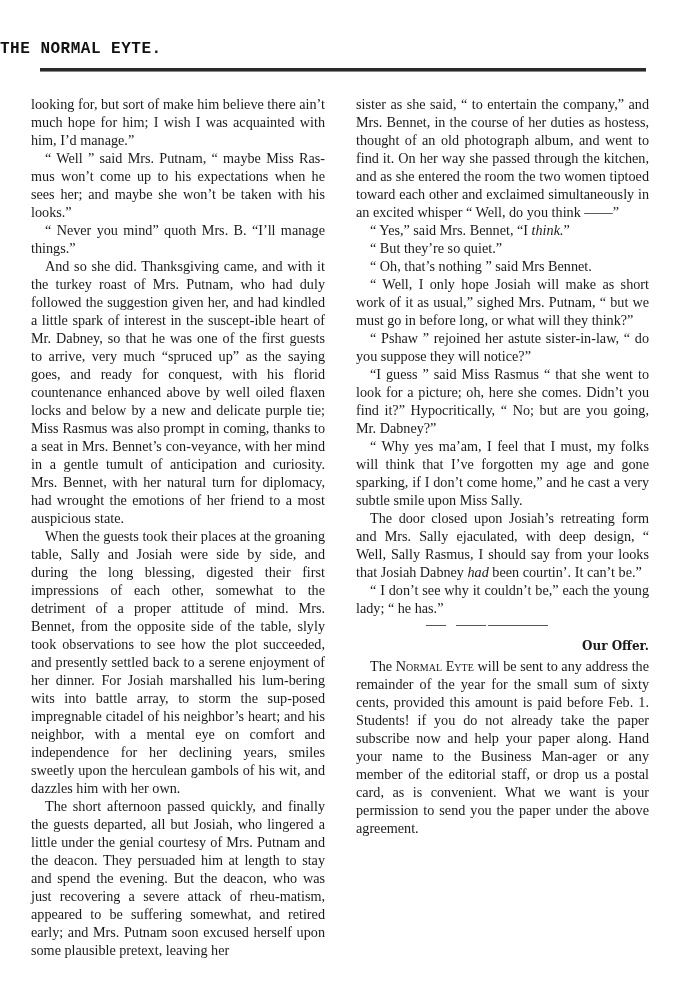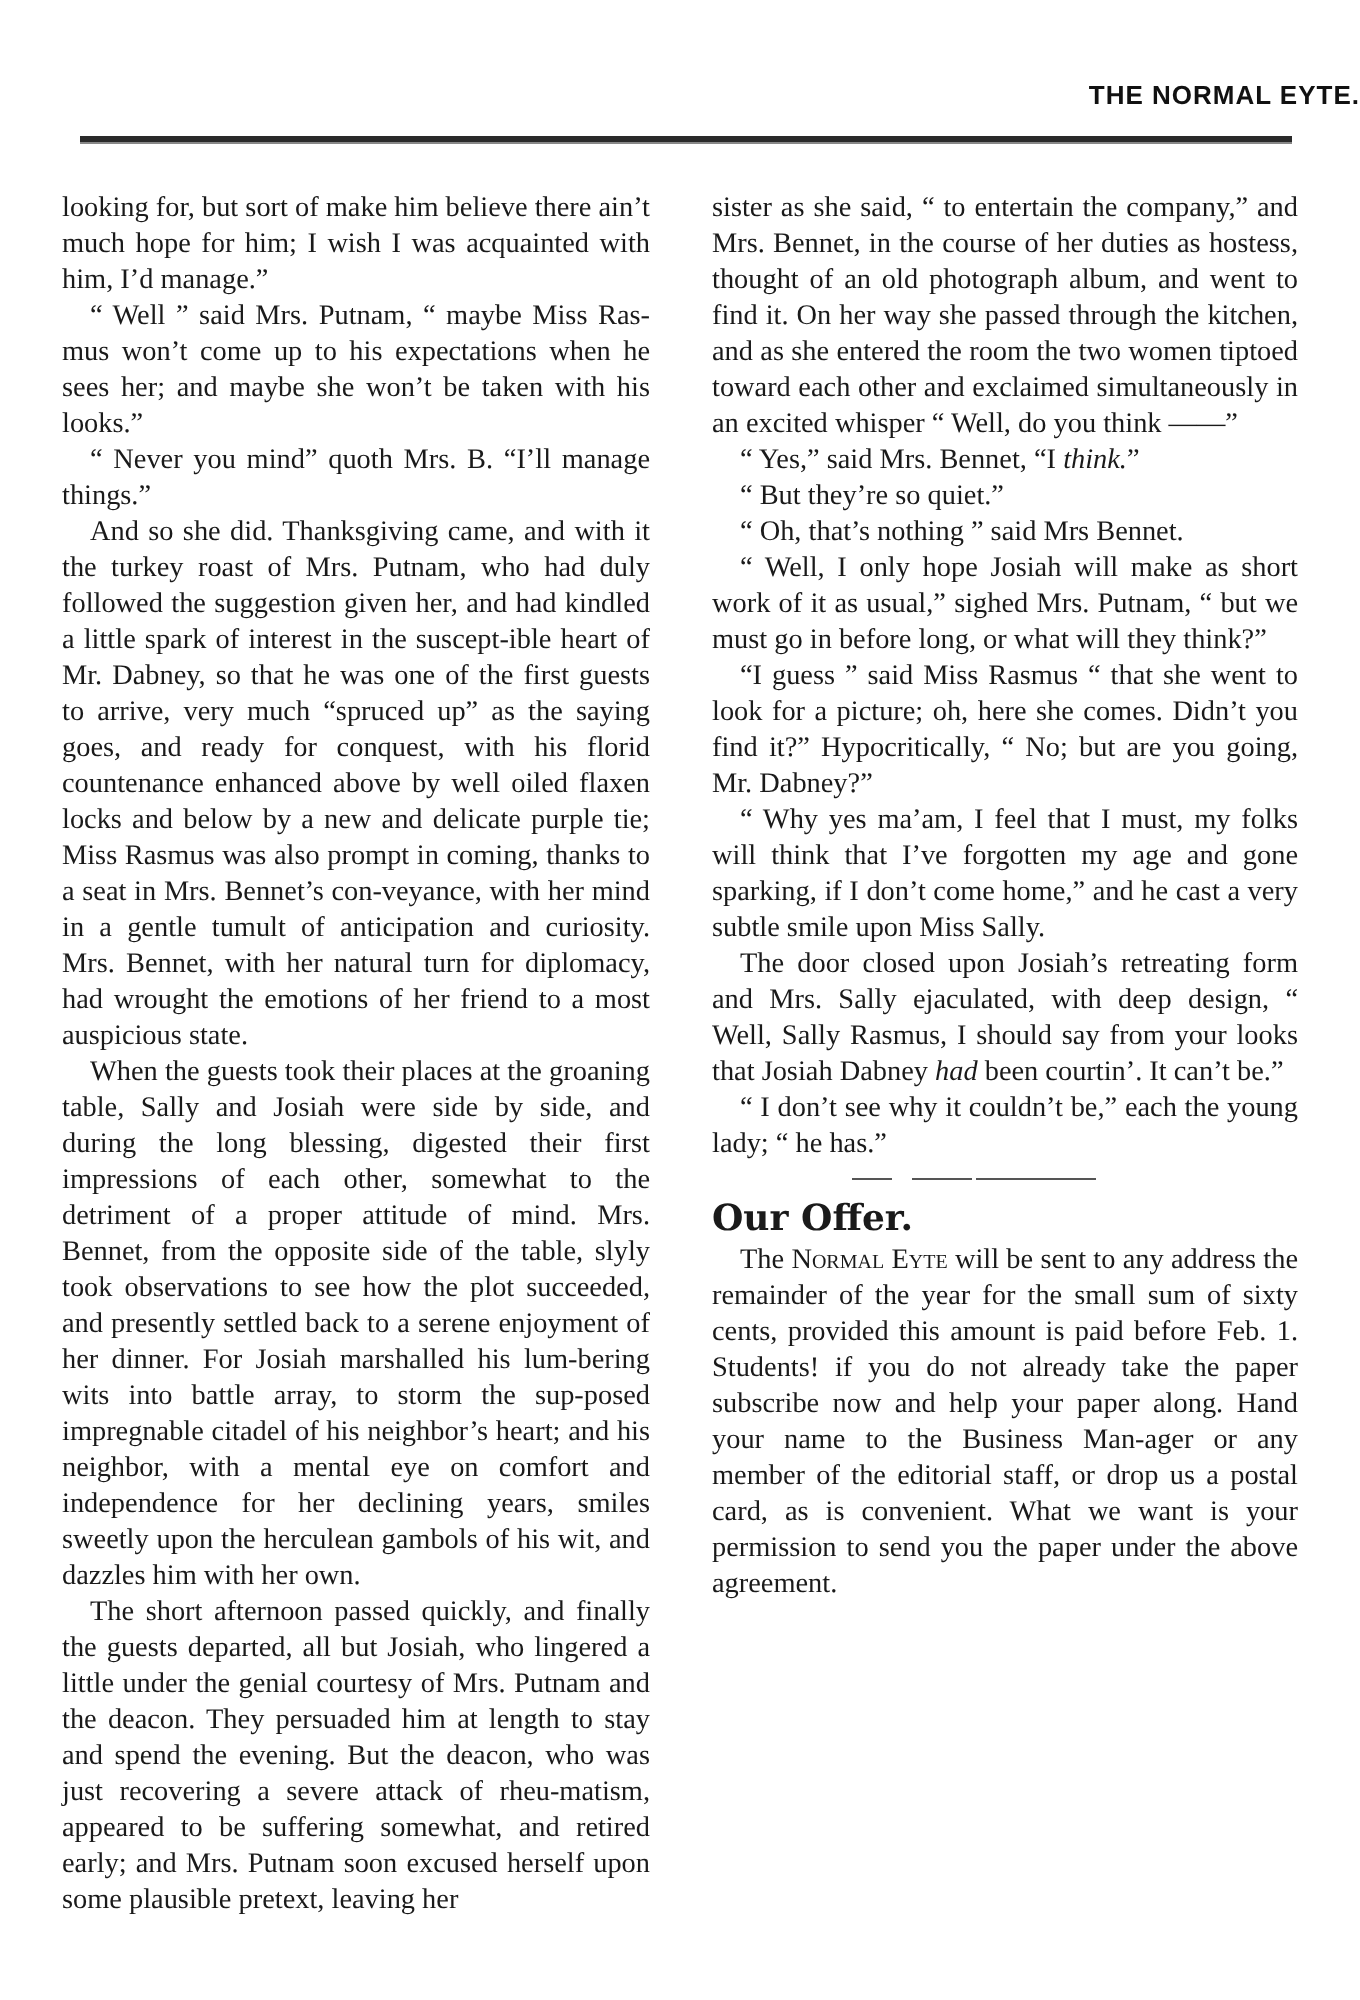--- a/index.html
+++ b/index.html
@@ -3,23 +3,23 @@
 <meta charset="utf-8">
 <style>
   html, body { margin: 0; padding: 0; background: #ffffff; }
   body {
     width: 680px; height: 1000px; position: relative; overflow: hidden;
     font-family: "DejaVu Serif", "Liberation Serif", serif;
     color: #1a1a1a;
   }
   .masthead {
     position: absolute; left: 0; top: 40px; width: 680px;
-    text-align: right;
-    font-family: Liberation Sans, sans-serif;
-    font-weight: bold; font-size: 13px; letter-spacing: 0.5px;
+    text-align: left;
+    font-family: Liberation Mono, monospace;
+    font-weight: bold; font-size: 16px; letter-spacing: 0.5px;
     color: #111;
   }
   .rule {
     position: absolute; left: 40px; top: 68px; width: 606px; height: 3px;
     background: #2a2a2a;
     border-bottom: 1px solid #888;
   }
   .col {
     position: absolute; top: 95px;
     font-family: "Liberation Serif", serif;
@@ -36,22 +36,22 @@
     font-variant: small-caps; letter-spacing: 0.5px;
   }
   .small-caps { font-variant: small-caps; }
   .divider {
     position: relative; height: 10px; margin: 4px 0 2px 0;
   }
   .divider .seg {
     position: absolute; top: 4px; height: 1px; background: #555;
   }
   .section-title {
-    text-align: left; font-family: "DejaVu Serif", serif;
-    font-weight: bold; font-size: 18px; margin: 6px 0 2px 0;
+    text-align: right; font-family: "DejaVu Serif", serif;
+    font-weight: bold; font-size: 12px; margin: 6px 0 2px 0;
     line-height: 18px;
   }
   em { font-style: italic; }
 </style>
 </head>
 <body>
 
 <div class="masthead">THE NORMAL EYTE.</div>
 <div class="rule"></div>
 
@@ -63,20 +63,21 @@
   <p class="ind">When the guests took their places at the groaning table, Sally and Josiah were side by side, and during the long blessing, digested their first impressions of each other, somewhat to the detriment of a proper attitude of mind. Mrs. Bennet, from the opposite side of the table, slyly took observations to see how the plot succeeded, and presently settled back to a serene enjoyment of her dinner. For Josiah marshalled his lum-bering wits into battle array, to storm the sup-posed impregnable citadel of his neighbor’s heart; and his neighbor, with a mental eye on comfort and independence for her declining years, smiles sweetly upon the herculean gambols of his wit, and dazzles him with her own.</p>
   <p class="ind">The short afternoon passed quickly, and finally the guests departed, all but Josiah, who lingered a little under the genial courtesy of Mrs. Putnam and the deacon. They persuaded him at length to stay and spend the evening. But the deacon, who was just recovering a severe attack of rheu-matism, appeared to be suffering somewhat, and retired early; and Mrs. Putnam soon excused herself upon some plausible pretext, leaving her</p>
 </div>
 
 <div class="col right">
   <p>sister as she said, “ to entertain the company,” and Mrs. Bennet, in the course of her duties as hostess, thought of an old photograph album, and went to find it. On her way she passed through the kitchen, and as she entered the room the two women tiptoed toward each other and exclaimed simultaneously in an excited whisper “ Well, do you think ——”</p>
   <p class="ind"><span>“ Yes,” said Mrs. Bennet, “I </span><em>think.</em><span>”</span></p>
   <p class="ind">“ But they’re so quiet.”</p>
   <p class="ind">“ Oh, that’s nothing ” said Mrs Bennet.</p>
   <p class="ind">“ Well, I only hope Josiah will make as short work of it as usual,” sighed Mrs. Putnam, “ but we must go in before long, or what will they think?”</p>
+  <p class="ind">“ Pshaw ” rejoined her astute sister-in-law, “ do you suppose they will notice?”</p>
   <p class="ind">“I guess ” said Miss Rasmus “ that she went to look for a picture; oh, here she comes. Didn’t you find it?” Hypocritically, “ No; but are you going, Mr. Dabney?”</p>
   <p class="ind">“ Why yes ma’am, I feel that I must, my folks will think that I’ve forgotten my age and gone sparking, if I don’t come home,” and he cast a very subtle smile upon Miss Sally.</p>
   <p class="ind"><span>The door closed upon Josiah’s retreating form and Mrs. Sally ejaculated, with deep design, “ Well, Sally Rasmus, I should say from your looks that Josiah Dabney </span><em>had</em><span> been courtin’. It can’t be.”</span></p>
   <p class="ind">“ I don’t see why it couldn’t be,” each the young lady; “ he has.”</p>
 
   <div class="divider" style="clear: both;">
     <span class="seg" style="left:70px; width:20px;"></span>
     <span class="seg" style="left:100px; width:30px;"></span>
     <span class="seg" style="left:132px; width:60px;"></span>
   </div>

